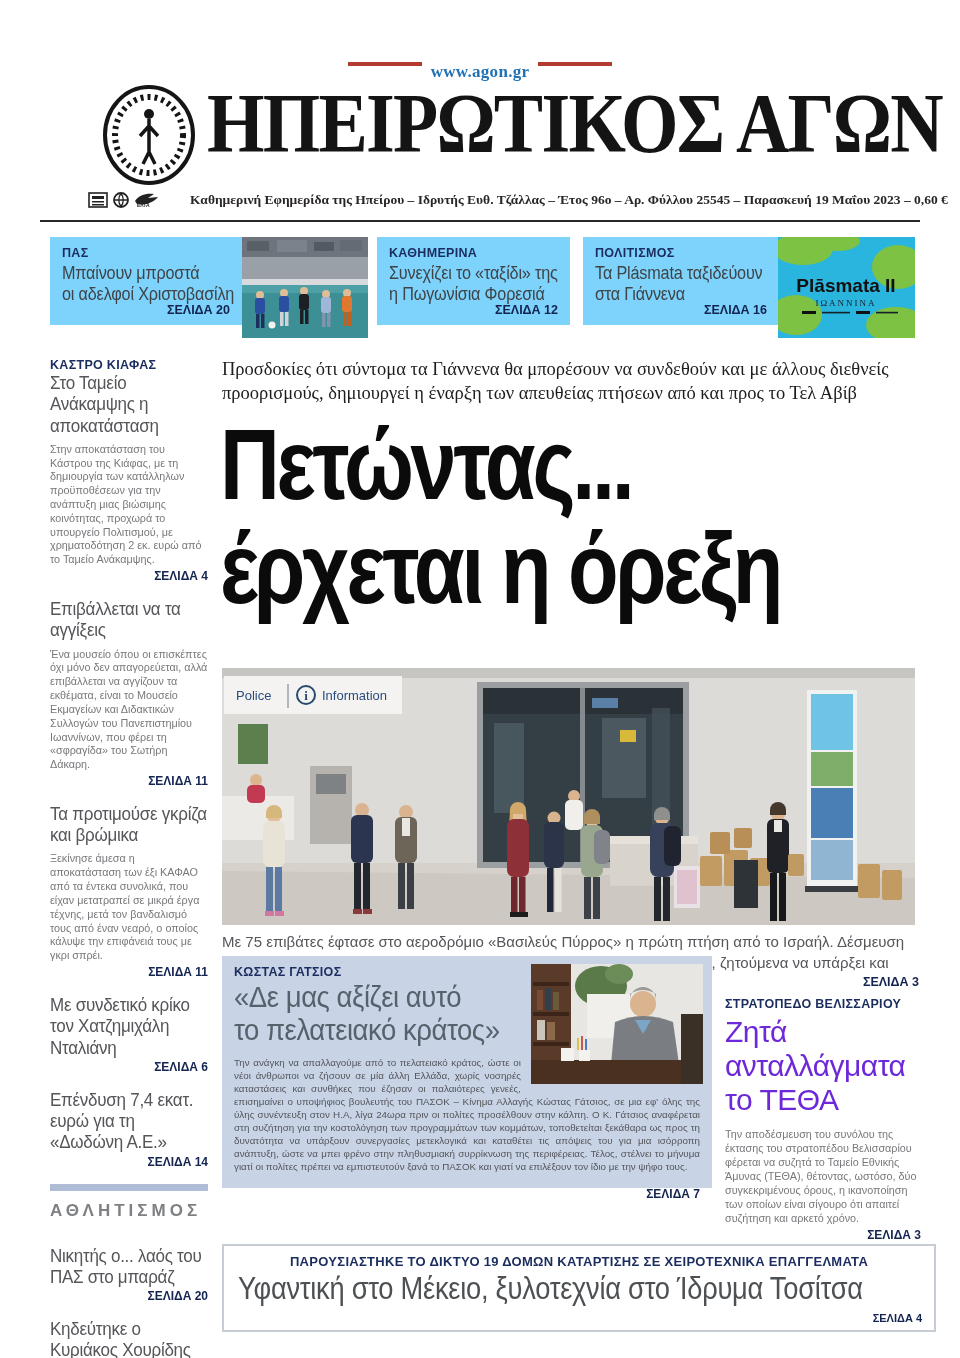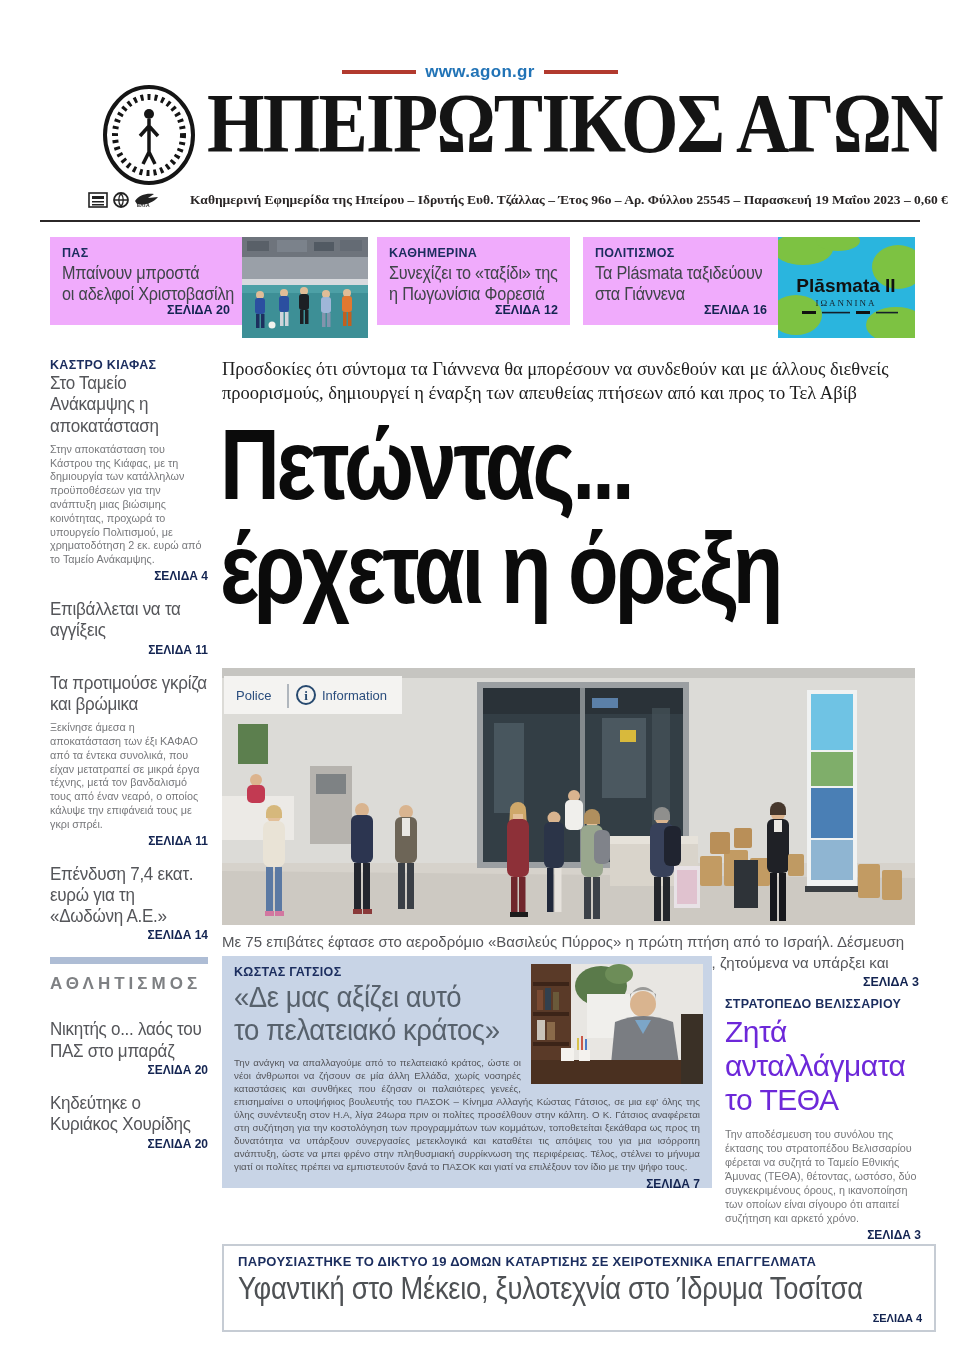--- a/index.html
+++ b/index.html
@@ -1,33 +1,33 @@
 <!DOCTYPE html>
 <html lang="el"><head>
 <meta charset="utf-8">
 <style>
   html,body{margin:0;padding:0;background:#ffffff;}
   #page{position:relative;width:960px;height:1358px;background:#ffffff;overflow:hidden;
         font-family:"Liberation Sans",sans-serif;color:#232323;}
 
   
-  .site-line{position:absolute;top:62px;left:0;width:100%;display:flex;justify-content:center;align-items:center;gap:9px;}
+  .site-line{position:absolute;top:62px;left:0;width:100%;display:flex;justify-content:center;gap:9px;font-family:Liberation Serif, serif;}
   .red-rule{width:74px;height:4px;background:#b23a2e;}
   .site-url{color:#2173b6;font-weight:bold;font-size:17px;letter-spacing:.3px;}
   .logo{position:absolute;left:102px;top:84px;}
   .masthead{position:absolute;left:207px;top:80px;width:720px;white-space:nowrap;
             font-family:"Liberation Serif",serif;font-weight:bold;font-size:84px;line-height:1.05;
             color:#141414;letter-spacing:-2px;transform:scaleX(.88);transform-origin:0 0;}
   .info-row{position:absolute;top:192px;left:40px;width:880px;display:flex;align-items:center;padding-left:48px;}
   .info-icons{display:flex;gap:5px;align-items:center;margin-right:10px;}
   .info-text{flex:1;text-align:center;font-size:13.5px;color:#2a2626;font-family:"Liberation Serif",serif;font-weight:bold;}
   .header-rule{position:absolute;top:220px;left:40px;width:880px;height:2px;background:#2b2727;}
 
   
-  .teaser{position:absolute;top:237px;height:88px;background:#f0abfc;box-sizing:border-box;}
+  .teaser{position:absolute;top:237px;height:88px;background:#7dd3fc;box-sizing:border-box;}
   .teaser .tx{padding:9px 12px 0 12px;}
   .kicker{font-size:12.5px;font-weight:bold;color:#1b2d5e;letter-spacing:.3px;}
   .t-headline{margin-top:3px;font-size:18px;line-height:1.18;color:#3f4449;letter-spacing:-.2px;
               transform:scaleX(.9);transform-origin:0 0;}
   .t-line{white-space:nowrap;}
   .t-page{position:absolute;bottom:8px;font-size:12.5px;font-weight:bold;color:#132451;}
   .t-photo{position:absolute;right:0;top:0;}
 
   
   .left-col{position:absolute;left:50px;top:358px;width:158px;}
@@ -50,31 +50,31 @@
   .cap-page{position:absolute;right:0;bottom:3px;font-size:12.5px;font-weight:bold;color:#132451;}
 
   
   .gatsios{position:absolute;left:222px;top:956px;width:490px;height:232px;background:#c8d4e6;
            box-sizing:border-box;padding:9px 12px;}
   .g-photo{float:right;width:172px;height:120px;margin:-1px -3px 6px 10px;}
   .g-headline{margin-top:2px;font-size:29px;line-height:1.15;color:#57616c;letter-spacing:-.5px;
               transform:scaleX(.95);transform-origin:0 0;}
   .g-line{white-space:nowrap;}
   .g-body{margin-top:8px;font-size:9.8px;line-height:1.33;color:#54555a;text-align:justify;}
-  .g-page{font-size:12px;font-weight:bold;color:#132451;text-align:right;margin-top:4px;}
+  .g-page{font-size:12px;font-weight:bold;color:#132451;text-align:right;margin-top:14px;}
 
   
   .tetha{position:absolute;left:725px;top:997px;width:196px;}
   .t2-headline{margin-top:4px;font-size:30px;line-height:1.13;color:#6d28d9;letter-spacing:-.5px;}
   .t2-body{margin-top:10px;font-size:10.8px;line-height:1.3;color:#77787b;}
   .t2-page{margin-top:3px;font-size:12px;font-weight:bold;color:#132451;text-align:right;}
 
   
   .banner{position:absolute;left:222px;top:1244px;width:714px;height:88px;border:2px solid #c6ccd4;
-          box-sizing:border-box;background:#fff;padding:8px 14px;}
+          box-sizing:border-box;background:#fff;padding:8px 14px;text-align:center;}
   .b-headline{margin-top:2px;font-size:31px;color:#4e5154;letter-spacing:-.3px;white-space:nowrap;
               transform:scaleX(.88);transform-origin:0 0;}
   .b-page{position:absolute;right:12px;bottom:6px;font-size:11px;font-weight:bold;color:#132451;}
 </style>
 </head>
 <body>
 
 <div id="page">
 
   <div class="site-line">
@@ -213,26 +213,31 @@
 
   <div class="left-col">
     <div class="lc-item">
       <div class="kicker">ΚΑΣΤΡΟ ΚΙΑΦΑΣ</div>
       <div class="lc-headline">Στο Ταμείο Ανάκαμψης η αποκατάσταση</div>
       <div class="lc-body">Στην αποκατάσταση του Κάστρου της Κιάφας, με τη δημιουργία των κατάλληλων προϋποθέσεων για την ανάπτυξη μιας βιώσιμης κοινότητας, προχωρά το υπουργείο Πολιτισμού, με χρηματοδότηση 2 εκ. ευρώ από το Ταμείο Ανάκαμψης.</div>
       <div class="lc-page">ΣΕΛΙΔΑ 4</div>
     </div>
     <div class="lc-item">
       <div class="lc-headline">Επιβάλλεται να τα αγγίξεις</div>
+      <div class="lc-body">Ένα μουσείο όπου οι επισκέπτες όχι μόνο δεν απαγορεύεται, αλλά επιβάλλεται να αγγίζουν τα εκθέματα, είναι το Μουσείο Εκμαγείων και Διδακτικών Συλλογών του Πανεπιστημίου Ιωαννίνων, που φέρει τη «σφραγίδα» του Σωτήρη Δάκαρη.</div>
       <div class="lc-page">ΣΕΛΙΔΑ 11</div>
     </div>
     <div class="lc-item">
       <div class="lc-headline">Τα προτιμούσε γκρίζα και βρώμικα</div>
       <div class="lc-body">Ξεκίνησε άμεσα η αποκατάσταση των έξι ΚΑΦΑΟ από τα έντεκα συνολικά, που είχαν μετατραπεί σε μικρά έργα τέχνης, μετά τον βανδαλισμό τους από έναν νεαρό, ο οποίος κάλυψε την επιφάνειά τους με γκρι σπρέι.</div>
       <div class="lc-page">ΣΕΛΙΔΑ 11</div>
+    </div>
+    <div class="lc-item">
+      <div class="lc-headline">Με συνδετικό κρίκο τον Χατζημιχάλη Νταλιάνη</div>
+      <div class="lc-page">ΣΕΛΙΔΑ 6</div>
     </div>
     <div class="lc-item">
       <div class="lc-headline">Επένδυση 7,4 εκατ. ευρώ για τη «Δωδώνη Α.Ε.»</div>
       <div class="lc-page">ΣΕΛΙΔΑ 14</div>
     </div>
     <div class="lc-bar"></div>
     <div class="sports-head">ΑΘΛΗΤΙΣΜΟΣ</div>
     <div class="lc-item">
       <div class="lc-headline">Νικητής ο... λαός του ΠΑΣ στο μπαράζ</div>
       <div class="lc-page">ΣΕΛΙΔΑ 20</div>

